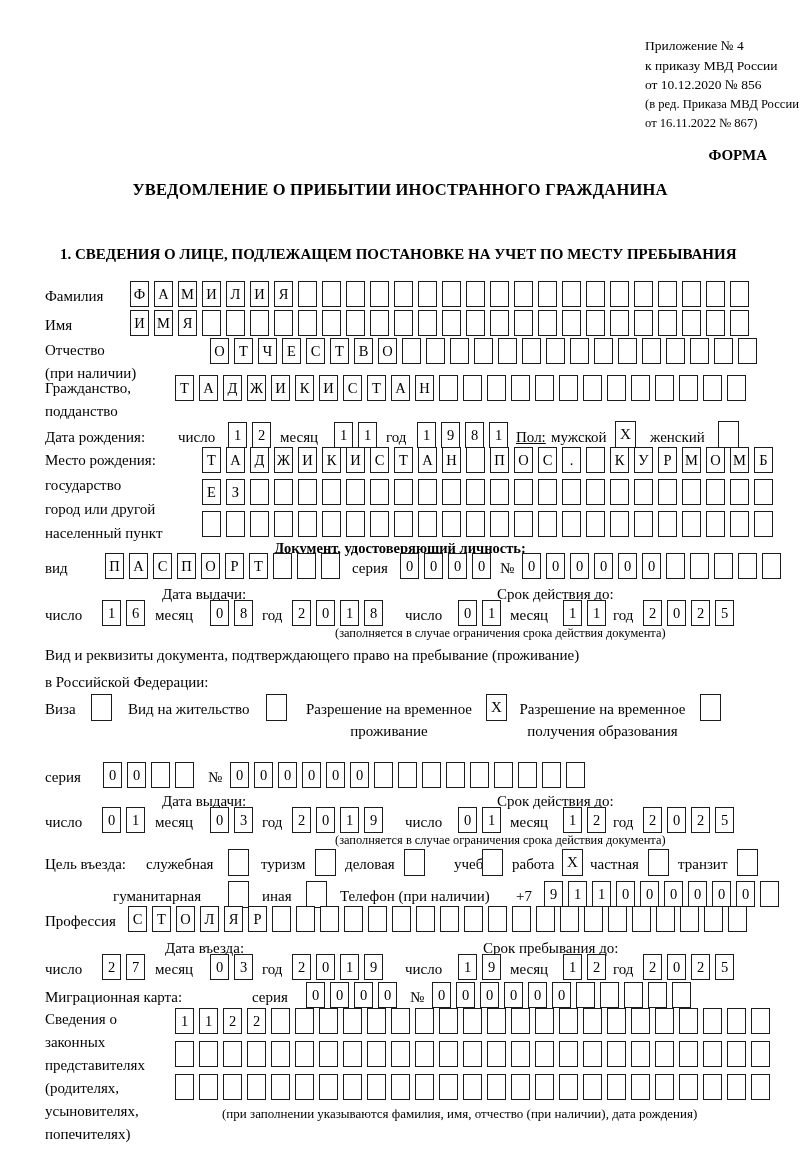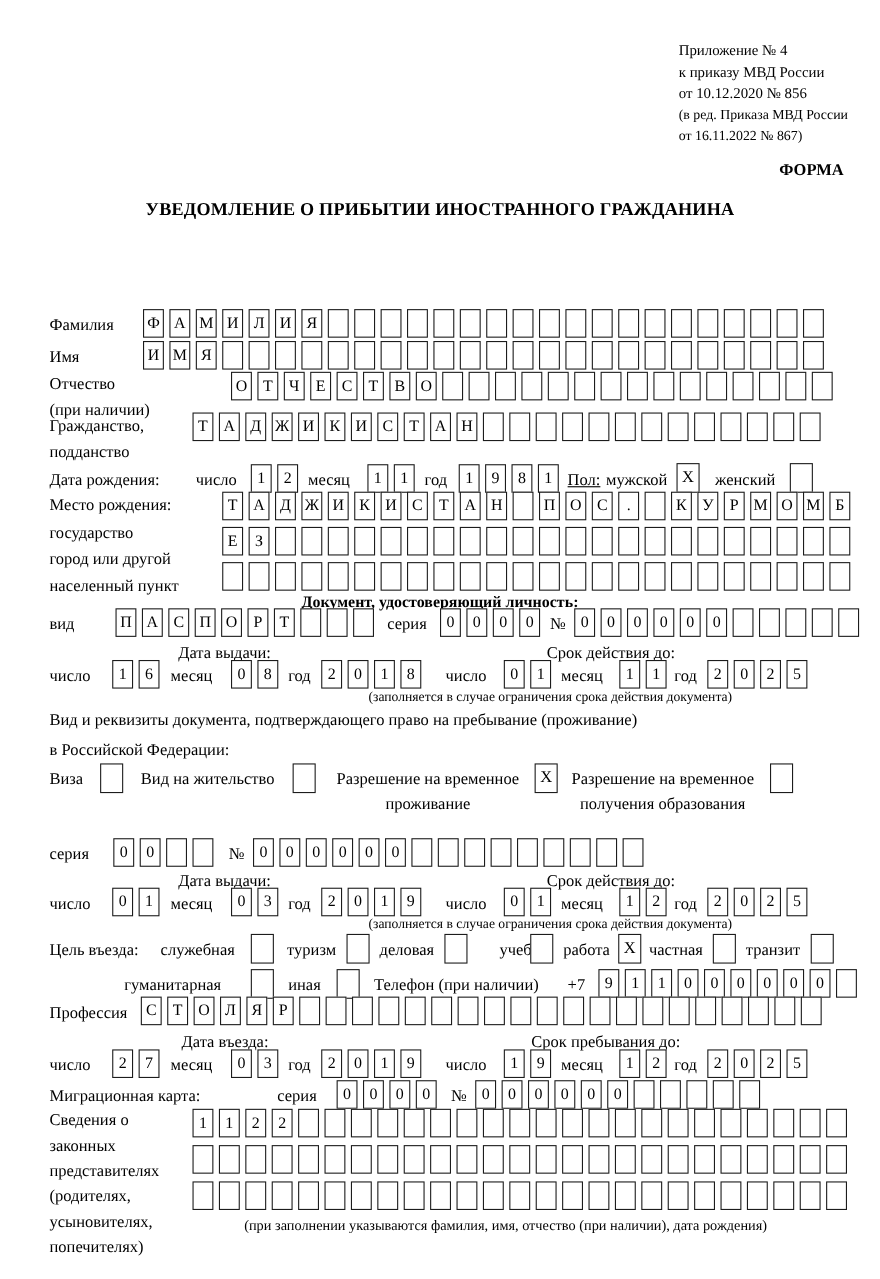--- a/index.html
+++ b/index.html
@@ -8,21 +8,21 @@
   .abs{position:absolute;}
   .lbl{font-size:15px;white-space:nowrap;}
   .b{font-weight:bold;}
   .center{text-align:center;}
   .note{font-size:12.4px;white-space:nowrap;}
   .cells{display:flex;}
   .cell{box-sizing:border-box;flex:0 0 auto;width:19px;height:26px;border:1.6px solid #1c1c1c;
         margin-right:5px;display:flex;align-items:center;justify-content:center;
         font-size:14.5px;line-height:1;background:#fff;}
   .cb .cell{width:21px;height:27px;font-size:15px;}
-  .hdr{font-size:13.5px;line-height:19.5px;white-space:nowrap;}
+  .hdr{font-size:13.5px;line-height:19.5px;white-space:nowrap;margin-left:28px;}
   .hdr .small{font-size:12.6px;}
   .title{font-size:16.5px;font-weight:bold;letter-spacing:.2px;white-space:nowrap;}
   .title-underline{display:inline-block;width:54px;border-bottom:2.2px solid #333;
         height:14px;margin-left:10px;vertical-align:baseline;}
 </style>
 </head>
 <body>
 
 <div class="page">
 
@@ -30,20 +30,21 @@
     <div>Приложение № 4</div>
     <div>к приказу МВД России</div>
     <div>от 10.12.2020 № 856</div>
     <div class="small">(в ред. Приказа МВД России</div>
     <div class="small">от 16.11.2022 № 867)</div>
   </div>
   <div class="abs b" style="left:615px;top:147px;width:152px;text-align:right;font-size:15px;">ФОРМА</div>
 
   <div class="abs title center" style="left:0;top:180px;width:800px;font-family:Liberation Serif, serif;">УВЕДОМЛЕНИЕ О ПРИБЫТИИ ИНОСТРАННОГО ГРАЖДАНИНА</div>
 
+  <div class="abs b" style="left:60px;top:246px;font-size:15px;white-space:nowrap;">1. СВЕДЕНИЯ О ЛИЦЕ, ПОДЛЕЖАЩЕМ ПОСТАНОВКЕ НА УЧЕТ ПО МЕСТУ ПРЕБЫВАНИЯ</div>
 
   <div class="abs lbl" style="left:45px;top:288px;">Фамилия</div>
   <div class="abs cells" style="left:130px;top:281px;">
       <span class="cell">Ф</span>
       <span class="cell">А</span>
       <span class="cell">М</span>
       <span class="cell">И</span>
       <span class="cell">Л</span>
       <span class="cell">И</span>
       <span class="cell">Я</span>

